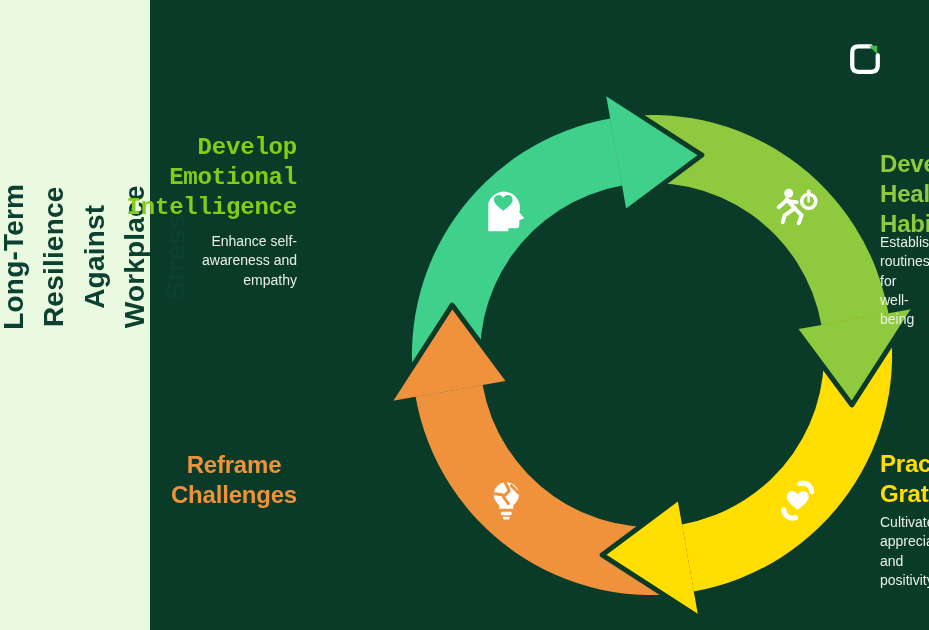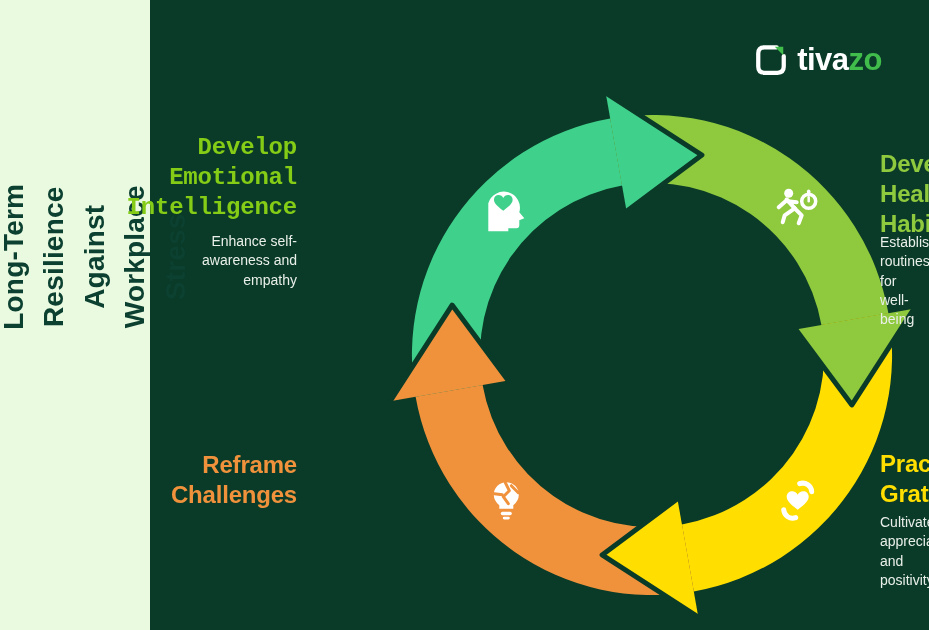--- a/index.html
+++ b/index.html
@@ -34,39 +34,38 @@
     color:#e9efe9; white-space:pre-line;
   }
   .align-right { text-align:right; }
   .align-left { text-align:left; }
   .pos-ei-h { top:133px; right:632px; }
   .pos-ei-d { top:232px; right:632px;text-align:right; }
   .pos-hh-h { top:149px; left:730px; }
   .pos-hh-d { top:233px; left:730px; }
   .pos-pg-h { top:449px; left:730px; }
   .pos-pg-d { top:513px; left:730px; }
-  .pos-rc-h { top:450px; right:632px; }
+  .pos-rc-h { top:450px; right:632px;text-align:center; }
   .pos-rc-d { top:513px; right:632px; }
 </style>
 </head>
 <body>
 
 <div class="sidebar">
   <div class="sidebar-title">Build Long-Term Resilience Against
 Workplace Stress</div>
 </div>
 
 <div class="main">
 
   <div class="logo">
     <svg width="34" height="34" viewBox="0 0 36 36">
       <path d="M 24 4.5 H 11 Q 4.5 4.5 4.5 11 V 25 Q 4.5 31.5 11 31.5 H 25 Q 31.5 31.5 31.5 25 V 14" fill="none" stroke="#ffffff" stroke-width="4.5" stroke-linecap="round"></path>
       <path d="M 22 4 L 31 4 L 31 13 Z" fill="#41bd4c"></path>
     </svg>
-    <div class="logo-text"><span>tiva</span><span style="color: rgb(65, 189, 76);">zo</span></div>
   </div>
 
   <svg class="diagram" viewBox="0 0 600 600">
 
     <path d="M 63.6 341.8 A 240 240 0 0 1 258.2 63.6 L 270.1 130.6 A 172 172 0 0 0 130.6 329.9 Z" fill="#3fd18b"></path>
     <path d="M 258.2 63.6 A 240 240 0 0 1 536.4 258.2 L 469.4 270.1 A 172 172 0 0 0 270.1 130.6 Z" fill="#8fc93e"></path>
     <path d="M 536.4 258.2 A 240 240 0 0 1 341.8 536.4 L 329.9 469.4 A 172 172 0 0 0 469.4 270.1 Z" fill="#ffde00"></path>
     <path d="M 341.8 536.4 A 240 240 0 0 1 63.6 341.8 L 130.6 329.9 A 172 172 0 0 0 329.9 469.4 Z" fill="#f0923c"></path>
 
     <path d="M 253.7 38.0 L 349.9 100.1 L 274.6 156.2 Z" fill="#3fd18b"></path>

